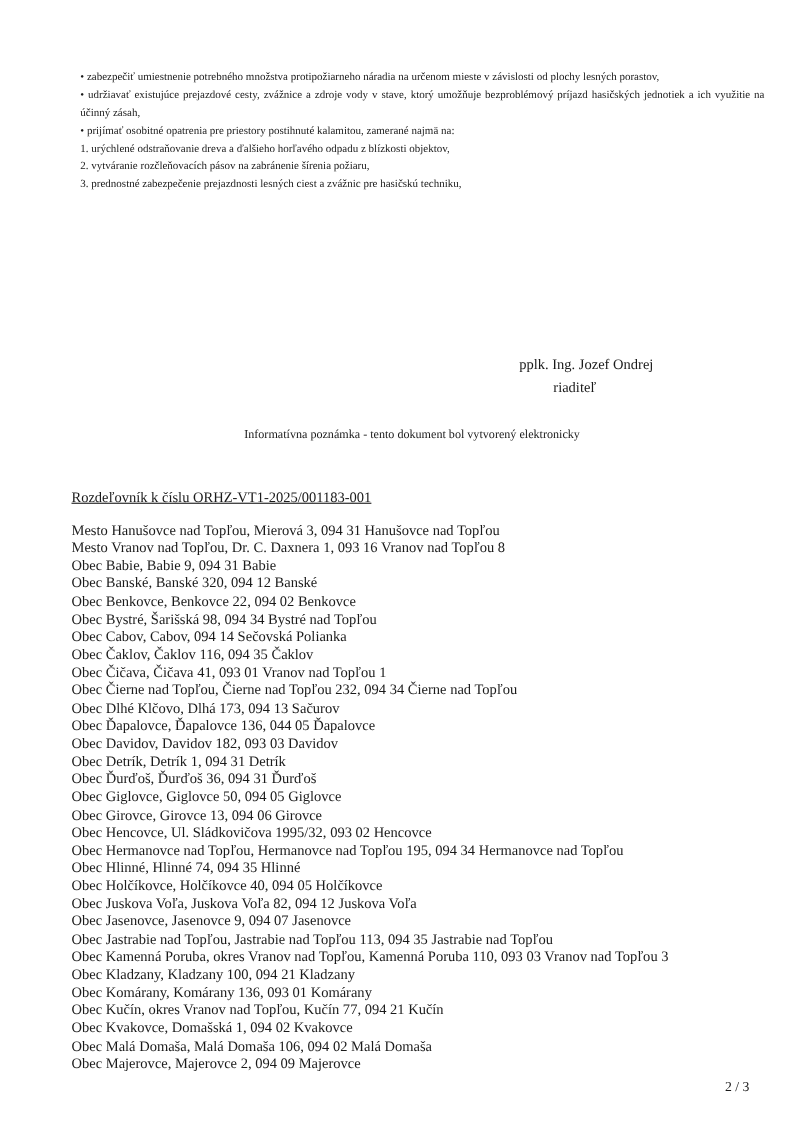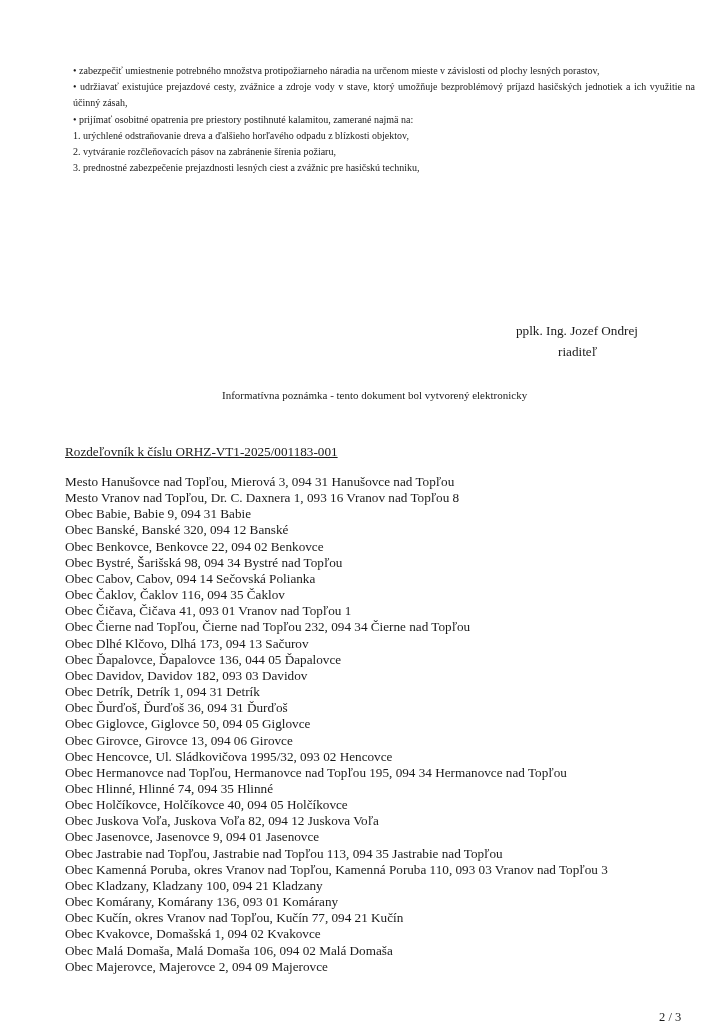--- a/index.html
+++ b/index.html
@@ -1,30 +1,30 @@
 <!DOCTYPE html>
 <html><head>
 <meta charset="utf-8">
 <style>
   html, body { margin: 0; padding: 0; background: #ffffff; }
   body { width: 722px; height: 1024px; position: relative; overflow: hidden;
          font-family: "Liberation Serif", "DejaVu Serif", serif; color: #1a1a1a; }
   .body-text { position: absolute; left: 73px; top: 63px; width: 622px;
                font-size: 10px; line-height: 16.2px; text-align: justify; }
   .body-text p { margin: 0; }
-  .sig { position: absolute; font-size: 13.2px; line-height: 16px; margin-left: 44px; }
+  .sig { position: absolute; font-size: 13.2px; line-height: 16px; }
   .sig-name { left: 472px; top: 323px; }
-  .sig-title { left: 514px; top: 344px; text-align: right; }
+  .sig-title { left: 503px; top: 344px; text-align: right; }
   .note { position: absolute; left: 222px; top: 389px; font-size: 11px; }
   .dist-title { position: absolute; left: 65px; top: 444px; font-size: 13.2px;
                 text-decoration: underline; }
   .dist-list { position: absolute; left: 65px; top: 474px; margin: 0; padding: 0;
                list-style: none; font-size: 13.2px; line-height: 16.15px; }
   .dist-list li { white-space: nowrap; }
-  .page-num { position: absolute; left: 659px; top: 981px; font-size: 12.5px; margin-top: 29px; }
+  .page-num { position: absolute; left: 659px; top: 981px; font-size: 12.5px; }
 </style>
 </head>
 <body>
 
 <div class="body-text">
   <p>• zabezpečiť umiestnenie potrebného množstva protipožiarneho náradia na určenom mieste v závislosti od plochy lesných porastov,</p>
   <p>• udržiavať existujúce prejazdové cesty, zvážnice a zdroje vody v stave, ktorý umožňuje bezproblémový príjazd hasičských jednotiek a ich využitie na účinný zásah,</p>
   <p>• prijímať osobitné opatrenia pre priestory postihnuté kalamitou, zamerané najmä na:</p>
   <p>1. urýchlené odstraňovanie dreva a ďalšieho horľavého odpadu z blízkosti objektov,</p>
   <p>2. vytváranie rozčleňovacích pásov na zabránenie šírenia požiaru,</p>
@@ -54,21 +54,21 @@
   <li>Obec Davidov, Davidov 182, 093 03 Davidov</li>
   <li>Obec Detrík, Detrík 1, 094 31 Detrík</li>
   <li>Obec Ďurďoš, Ďurďoš 36, 094 31 Ďurďoš</li>
   <li>Obec Giglovce, Giglovce 50, 094 05 Giglovce</li>
   <li>Obec Girovce, Girovce 13, 094 06 Girovce</li>
   <li>Obec Hencovce, Ul. Sládkovičova 1995/32, 093 02 Hencovce</li>
   <li>Obec Hermanovce nad Topľou, Hermanovce nad Topľou 195, 094 34 Hermanovce nad Topľou</li>
   <li>Obec Hlinné, Hlinné 74, 094 35 Hlinné</li>
   <li>Obec Holčíkovce, Holčíkovce 40, 094 05 Holčíkovce</li>
   <li>Obec Juskova Voľa, Juskova Voľa 82, 094 12 Juskova Voľa</li>
-  <li>Obec Jasenovce, Jasenovce 9, 094 01 Jasenovce</li>
+  <li>Obec Jasenovce, Jasenovce 9, 094 07 Jasenovce</li>
   <li>Obec Jastrabie nad Topľou, Jastrabie nad Topľou 113, 094 35 Jastrabie nad Topľou</li>
   <li>Obec Kamenná Poruba, okres Vranov nad Topľou, Kamenná Poruba 110, 093 03 Vranov nad Topľou 3</li>
   <li>Obec Kladzany, Kladzany 100, 094 21 Kladzany</li>
   <li>Obec Komárany, Komárany 136, 093 01 Komárany</li>
   <li>Obec Kučín, okres Vranov nad Topľou, Kučín 77, 094 21 Kučín</li>
   <li>Obec Kvakovce, Domašská 1, 094 02 Kvakovce</li>
   <li>Obec Malá Domaša, Malá Domaša 106, 094 02 Malá Domaša</li>
   <li>Obec Majerovce, Majerovce 2, 094 09 Majerovce</li>
 </ul>
 

